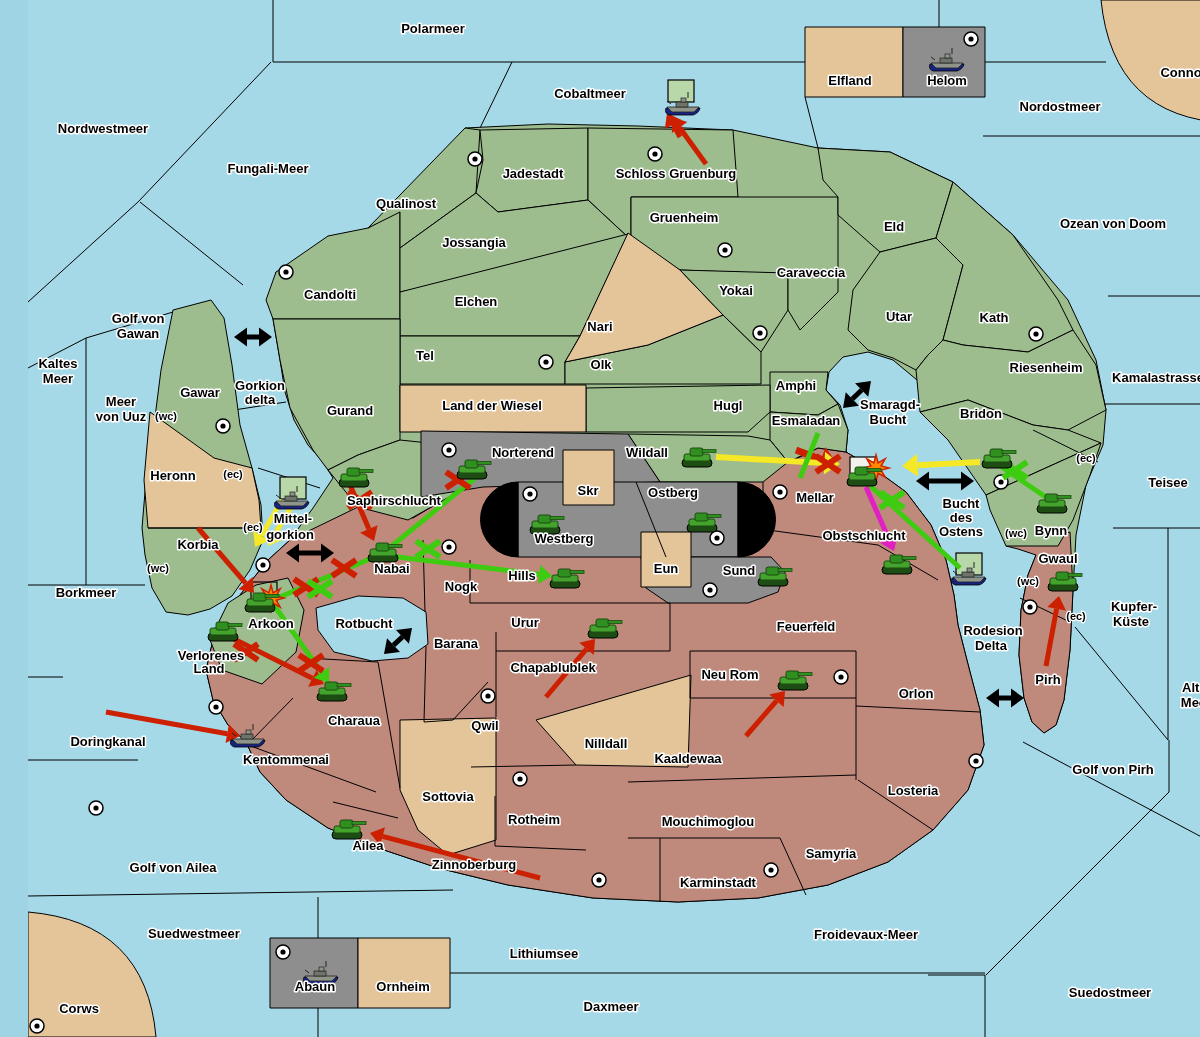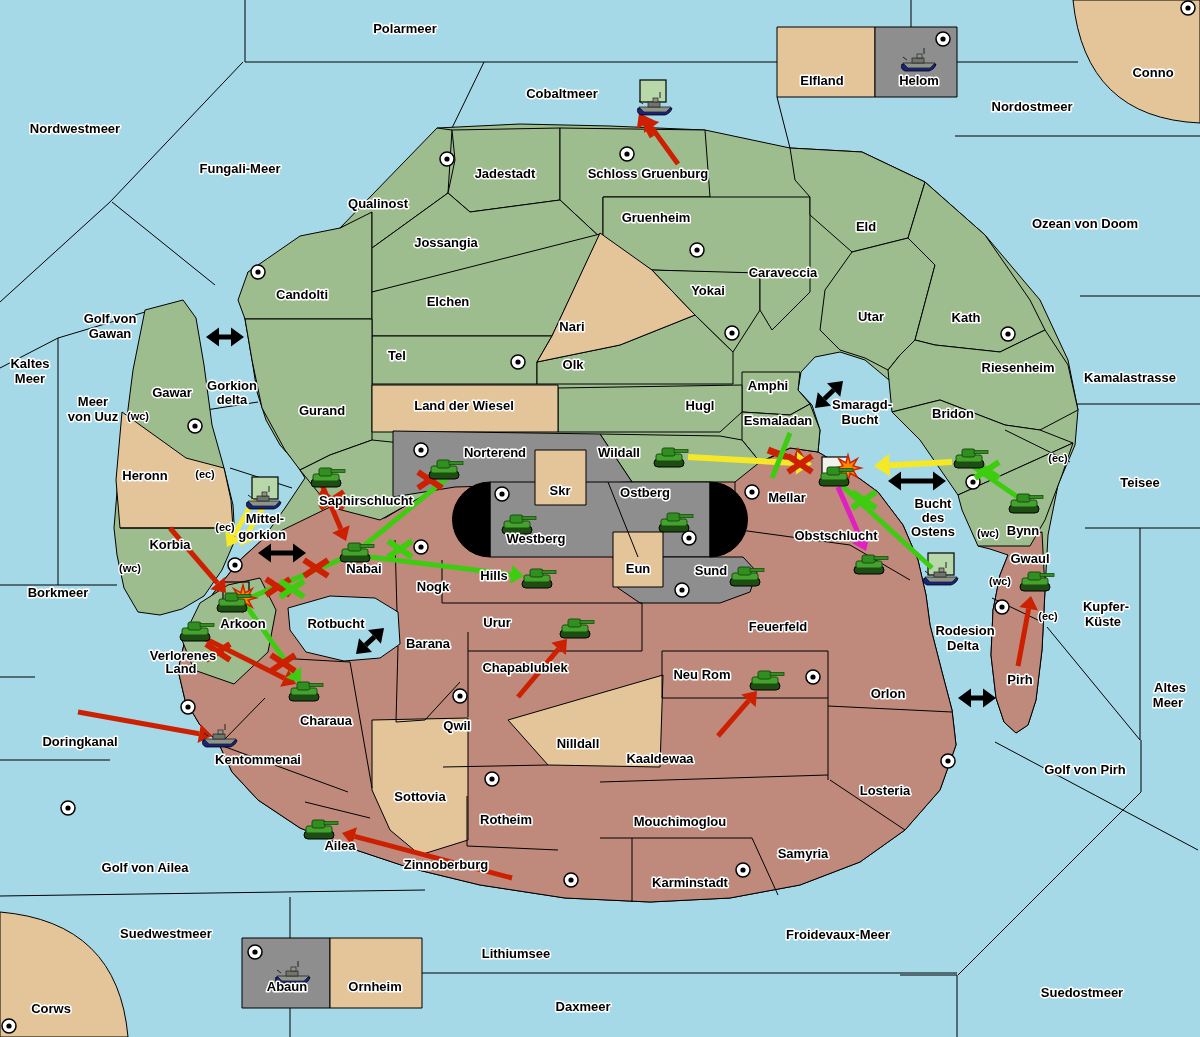--- a/index.html
+++ b/index.html
@@ -1,16 +1,16 @@
 <!DOCTYPE html>
 <html><head>
 <meta charset="utf-8">
 <style>
   html,body{margin:0;padding:0;background:#9fd4e4;}
-  #map-wrap{width:1012px;height:1037px;position:relative;}
+  #map-wrap{width:1012px;height:1037px;position:relative;padding-left:28px;}
   svg{display:block;font-family:"Liberation Sans",sans-serif;}
   text{font-weight:bold;fill:#000;paint-order:stroke;stroke:#ffffff;stroke-width:3px;stroke-linejoin:round;}
   text.small{stroke-width:2.5px;}
 </style>
 </head>
 <body>
 
 <div id="map-wrap">
   <svg id="map-svg" width="1200" height="1037" viewBox="0 0 1200 1037">
       <defs>

